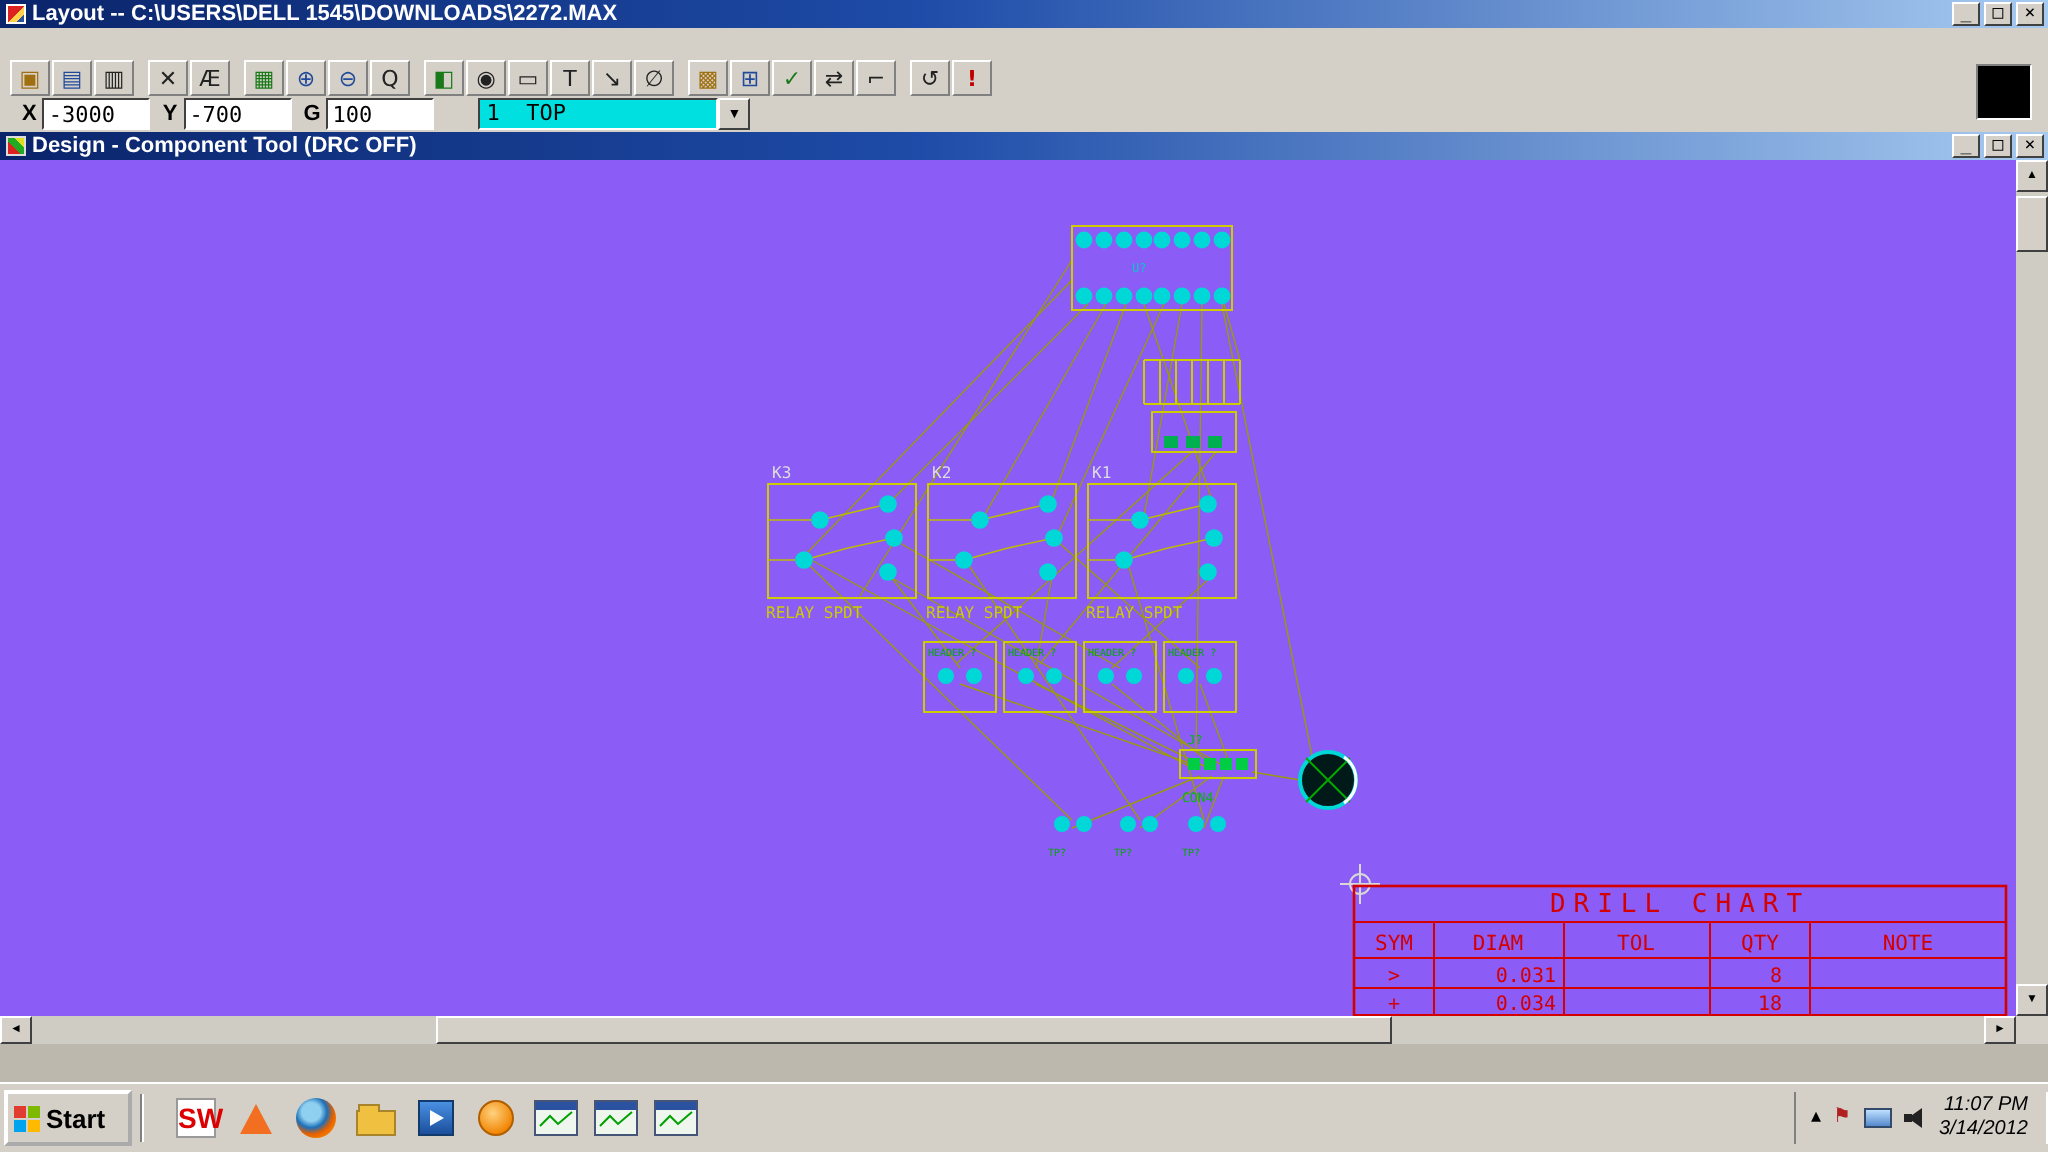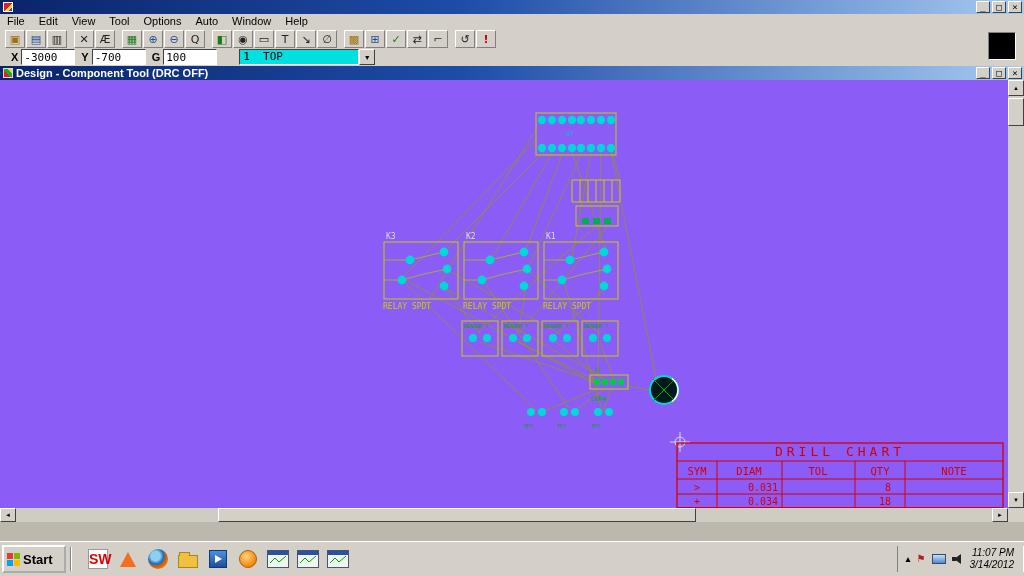--- a/index.html
+++ b/index.html
@@ -126,37 +126,28 @@
     border-top:5px solid transparent; border-bottom:5px solid transparent; border-right:7px solid #222; }
   .clock { text-align:right; font-size:10px; line-height:12px; padding-right:2px;font-style:italic; }
 </style>
 </head>
 <body>
 
 <div id="screen">
 
   <div class="titlebar">
     <span class="app-icon"></span>
+    <span class="title-text">Layout -- C:\USERS\DELL 1545\DOWNLOADS\2272.MAX</span>
     <span class="win-controls">
       <button class="wbtn">_</button>
       <button class="wbtn">□</button>
       <button class="wbtn">×</button>
     </span>
   </div>
 
-  <div class="menubar">
-    <span class="menu-item">File</span>
-    <span class="menu-item">Edit</span>
-    <span class="menu-item">View</span>
-    <span class="menu-item">Tool</span>
-    <span class="menu-item">Options</span>
-    <span class="menu-item">Auto</span>
-    <span class="menu-item">Window</span>
-    <span class="menu-item">Help</span>
-  </div>
 
   <div class="toolbar">
     <button class="tb g-amber">▣</button>
     <button class="tb g-blue">▤</button>
     <button class="tb">▥</button>
     <span class="tb-sep"></span>
     <button class="tb">✕</button>
     <button class="tb">Æ</button>
     <span class="tb-sep"></span>
     <button class="tb g-green">▦</button>

